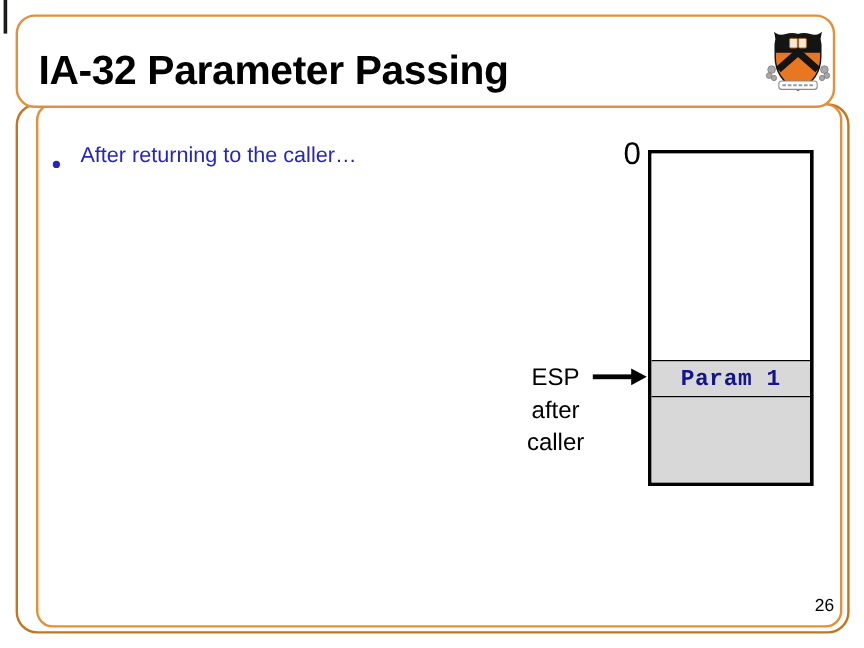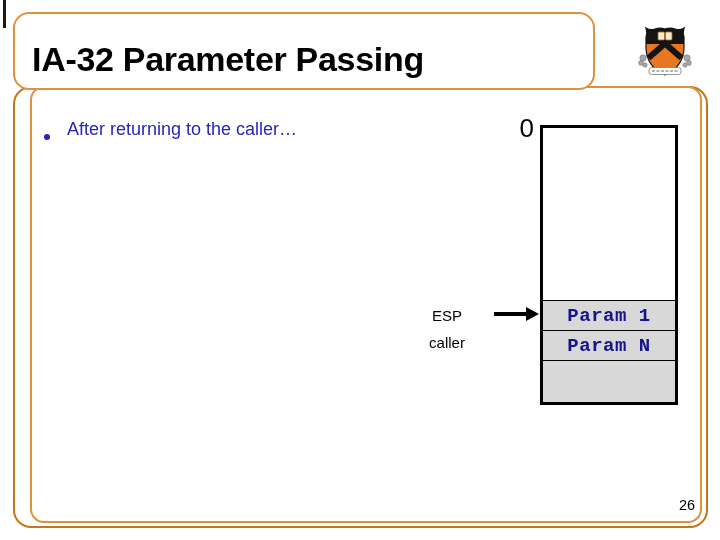--- a/index.html
+++ b/index.html
@@ -14,21 +14,21 @@
   
   .outer-frame {
     position:absolute; left:13px; top:86px; width:695px; height:442px;
     border:2.5px solid #c3761f; border-radius:18px; box-sizing:border-box; z-index:1;
   }
   .inner-frame {
     position:absolute; left:30px; top:86px; width:672px; height:437px;
     border:2.5px solid #e0913d; border-radius:14px; box-sizing:border-box; z-index:2; background:#fff;
   }
   .title-card {
-    position:absolute; left:13px; top:12px; width:582px; height:78px;
+    position:absolute; left:13px; top:12px; width:683px; height:78px;
     background:#ffffff; border:2.5px solid #e0913d; border-radius:16px;
     box-sizing:border-box; z-index:3;
   }
   .slide-title {
     position:absolute; left:17px; top:26px; font-size:34px; font-weight:bold;
     color:#000; letter-spacing:-0.3px; white-space:nowrap;
   }
   .logo { position:absolute; left:636px; top:25px; z-index:4; }
 
   
@@ -46,22 +46,22 @@
   .row-spacer { height:172px; background:#fff; flex:none; }
   .row-cell {
     height:29px; flex:none; background:#d8d8d8; border-top:1.5px solid #000;
     display:flex; align-items:center; justify-content:center;
     font-family:"Liberation Mono", monospace; font-weight:bold;
     font-size:19px; letter-spacing:0.5px; color:#14148c; white-space:pre;
   }
   .row-bottom { flex:1; background:#d8d8d8; border-top:1.5px solid #000; }
 
   .esp-label {
-    position:absolute; left:395px; top:302px; width:104px; text-align:center;
-    font-size:15px; line-height:27px; color:#000; z-index:4;
+    position:absolute; left:411px; top:302px; width:104px; text-align:center;
+    font-size:20px; line-height:27px; color:#000; z-index:4;
   }
   .esp-arrow-line { position:absolute; left:494px; top:312px; width:33px; height:3.5px; background:#000; z-index:4; }
   .esp-arrow-head {
     position:absolute; left:526px; top:307px; width:0; height:0; z-index:4;
     border-left:13px solid #000; border-top:7px solid transparent; border-bottom:7px solid transparent;
   }
 
   .page-number { position:absolute; left:679px; top:497px; font-size:14.5px; color:#000; z-index:4;text-align:center; }
 </style>
 </head>
@@ -109,26 +109,26 @@
   <div class="bullet-row">
     <div class="bullet-dot"></div>
     <div class="bullet-text">After returning to the caller…</div>
   </div>
 
   <div class="zero-label">0</div>
 
   <div class="stack-box">
     <div class="row-spacer"></div>
     <div class="row-cell">Param 1</div>
-    <div class="row-cell">Param N</div>
     <div class="row-bottom"></div>
   </div>
 
   <div class="esp-label">
     <div>ESP</div>
+    <div>after</div>
     <div>caller</div>
   </div>
   <div class="esp-arrow-line"></div>
   <div class="esp-arrow-head"></div>
 
   <div class="page-number">26</div>
 
 </div>
 
 </body></html>

